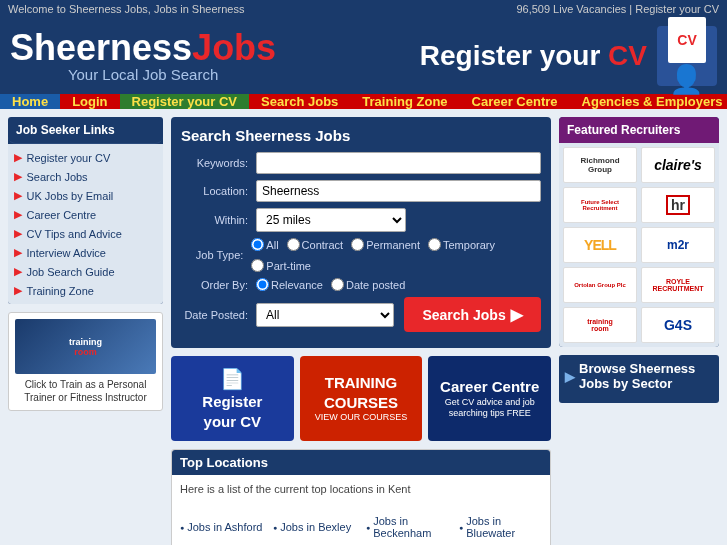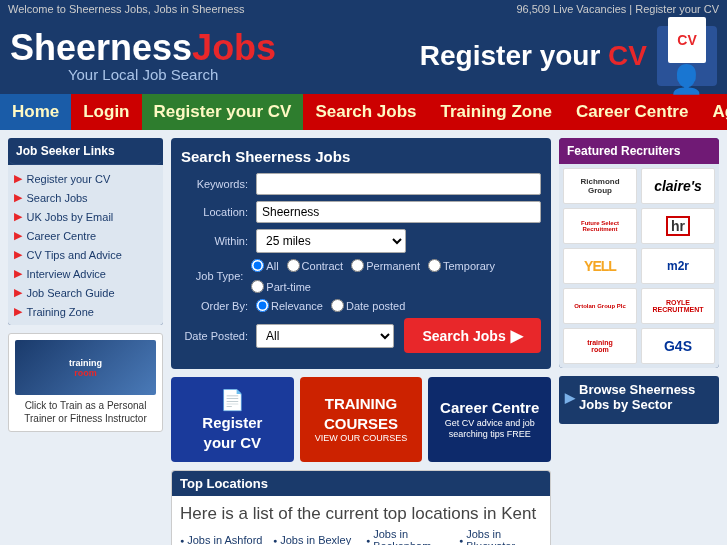--- a/index.html
+++ b/index.html
@@ -18,21 +18,21 @@
     .register-cv-banner { display: flex; align-items: center; background: #1a3a6b; }
     .register-cv-text { color: #fff; font-size: 28px; font-weight: bold; margin-right: 10px; }
     .register-cv-text span { color: #e8272a; }
     .cv-icon { width: 60px; height: 60px; background: #2a5298; border-radius: 4px; display: flex; align-items: center; justify-content: center; position: relative; }
     .cv-icon-inner { width: 38px; height: 46px; background: #fff; border-radius: 2px; display: flex; align-items: center; justify-content: center; }
     .cv-icon-inner::before { content: 'CV'; font-size: 14px; font-weight: bold; color: #e8272a; }
     .cv-person { color: #7ab0e8; font-size: 28px; }
 
     
     .nav { background: #cc0000; display: flex; }
-    .nav-item { padding: 8px 12px; color: #fef9c3; font-size: 17px; font-weight: bold; cursor: pointer; text-decoration: none; white-space: nowrap; }
+    .nav-item { padding: 0 12px; color: #fde047; font-size: 13px; font-weight: bold; cursor: pointer; text-decoration: none; white-space: nowrap; }
     .nav-item.active-green { background: #2e7d2e; }
     .nav-item.home { background: #1a5ca8; }
 
     
     .main-layout { display: flex; gap: 0; padding: 8px; background: #e8eef5; }
 
     
     .sidebar { width: 155px; min-width: 155px; }
     .sidebar-box { background: #1a3a6b; border-radius: 3px; overflow: hidden; margin-bottom: 8px; }
     .sidebar-title { background: #1a3a6b; color: #fff; font-size: 12px; font-weight: bold; padding: 6px 8px; border-bottom: 1px solid #2a4a7b; border-radius: 8px; }
@@ -68,21 +68,21 @@
     .promo-banner-text { color: #fff; font-size: 11px; text-align: center; font-weight: bold; line-height: 1.3; }
     .promo-banner-text .big { font-size: 15px; }
     .promo-banner-text .small { font-size: 9px; font-weight: normal; }
 
     
     .bottom-section { display: flex; gap: 8px; margin-bottom: 0; }
     .locations-box { flex: 1; background: #fff; border: 1px solid #ccc; border-radius: 3px; padding: 8px; }
     .section-title-blue { background: #1a3a6b; color: #fff; font-size: 13px; font-weight: bold; padding: 5px 8px; border-radius: 3px 3px 0 0; margin: -8px -8px 8px -8px; }
     .section-title-white { color: #fff; font-size: 13px; font-weight: bold; margin-bottom: 6px; display: flex; align-items: center; gap: 4px; }
     .section-title-white .arrow { color: #7ab0e8; }
-    .locations-desc { font-size: 17px; color: #444; margin-bottom: 4px; }
+    .locations-desc { font-size: 11px; color: #444; margin-bottom: 20px; }
     .locations-grid { display: grid; grid-template-columns: 1fr 1fr 1fr 1fr; gap: 2px 10px; }
     .location-link { font-size: 11px; color: #1a3a6b; text-decoration: none; cursor: pointer; display: flex; align-items: center; gap: 3px; }
     .location-link::before { content: '●'; color: #1a3a6b; font-size: 7px; }
 
     
     .right-sidebar { width: 160px; min-width: 160px; }
     .featured-box { background: #1a3a6b; border-radius: 4px; overflow: hidden; }
     .featured-title { background: #701a75; color: #fff; font-size: 12px; font-weight: bold; padding: 6px 8px; }
     .featured-grid { background: #dde6f0; padding: 4px; display: grid; grid-template-columns: 1fr 1fr; gap: 4px; }
     .recruiter-logo { background: #fff; border: 1px solid #ddd; border-radius: 2px; height: 36px; display: flex; align-items: center; justify-content: center; padding: 2px; overflow: hidden; }

